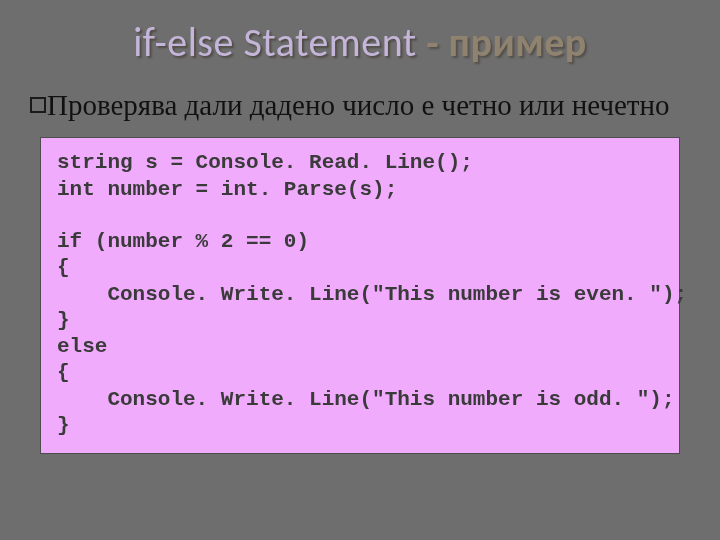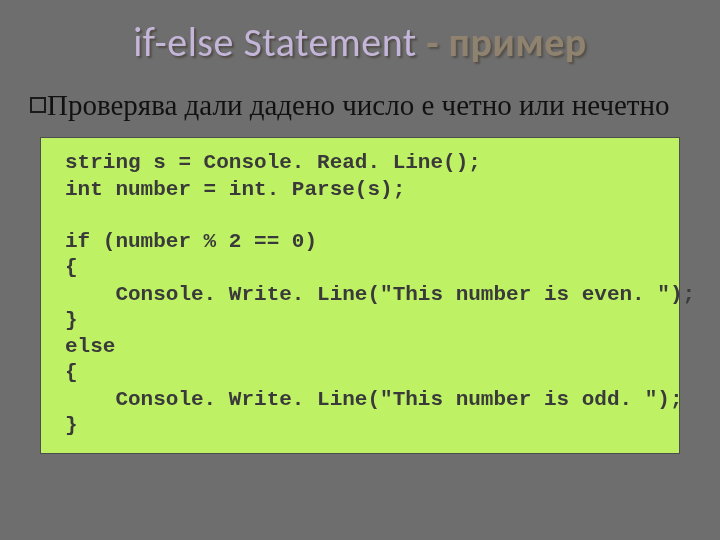--- a/index.html
+++ b/index.html
@@ -50,23 +50,23 @@
     background: transparent;
   }
   .bullet-text {
     font-size: 29px;
     line-height: 1.25;
     color: #111;
     font-family: Georgia, 'Times New Roman', serif;
   }
   .code-box {
     margin: 4px 12px 0 12px;
-    background: #bef264;
+    background: #f0abfc;
     border: 1.5px solid #4d4d4d;
-    padding: 12px 16px 14px 24px;
+    padding: 12px 16px 14px 16px;
     font-family: Consolas, 'Courier New', monospace;
     font-size: 21px;
     line-height: 1.25;
     color: #3a3a3a;
     font-weight: bold;
     white-space: pre;
   }
 </style>
 </head>
 <body>

